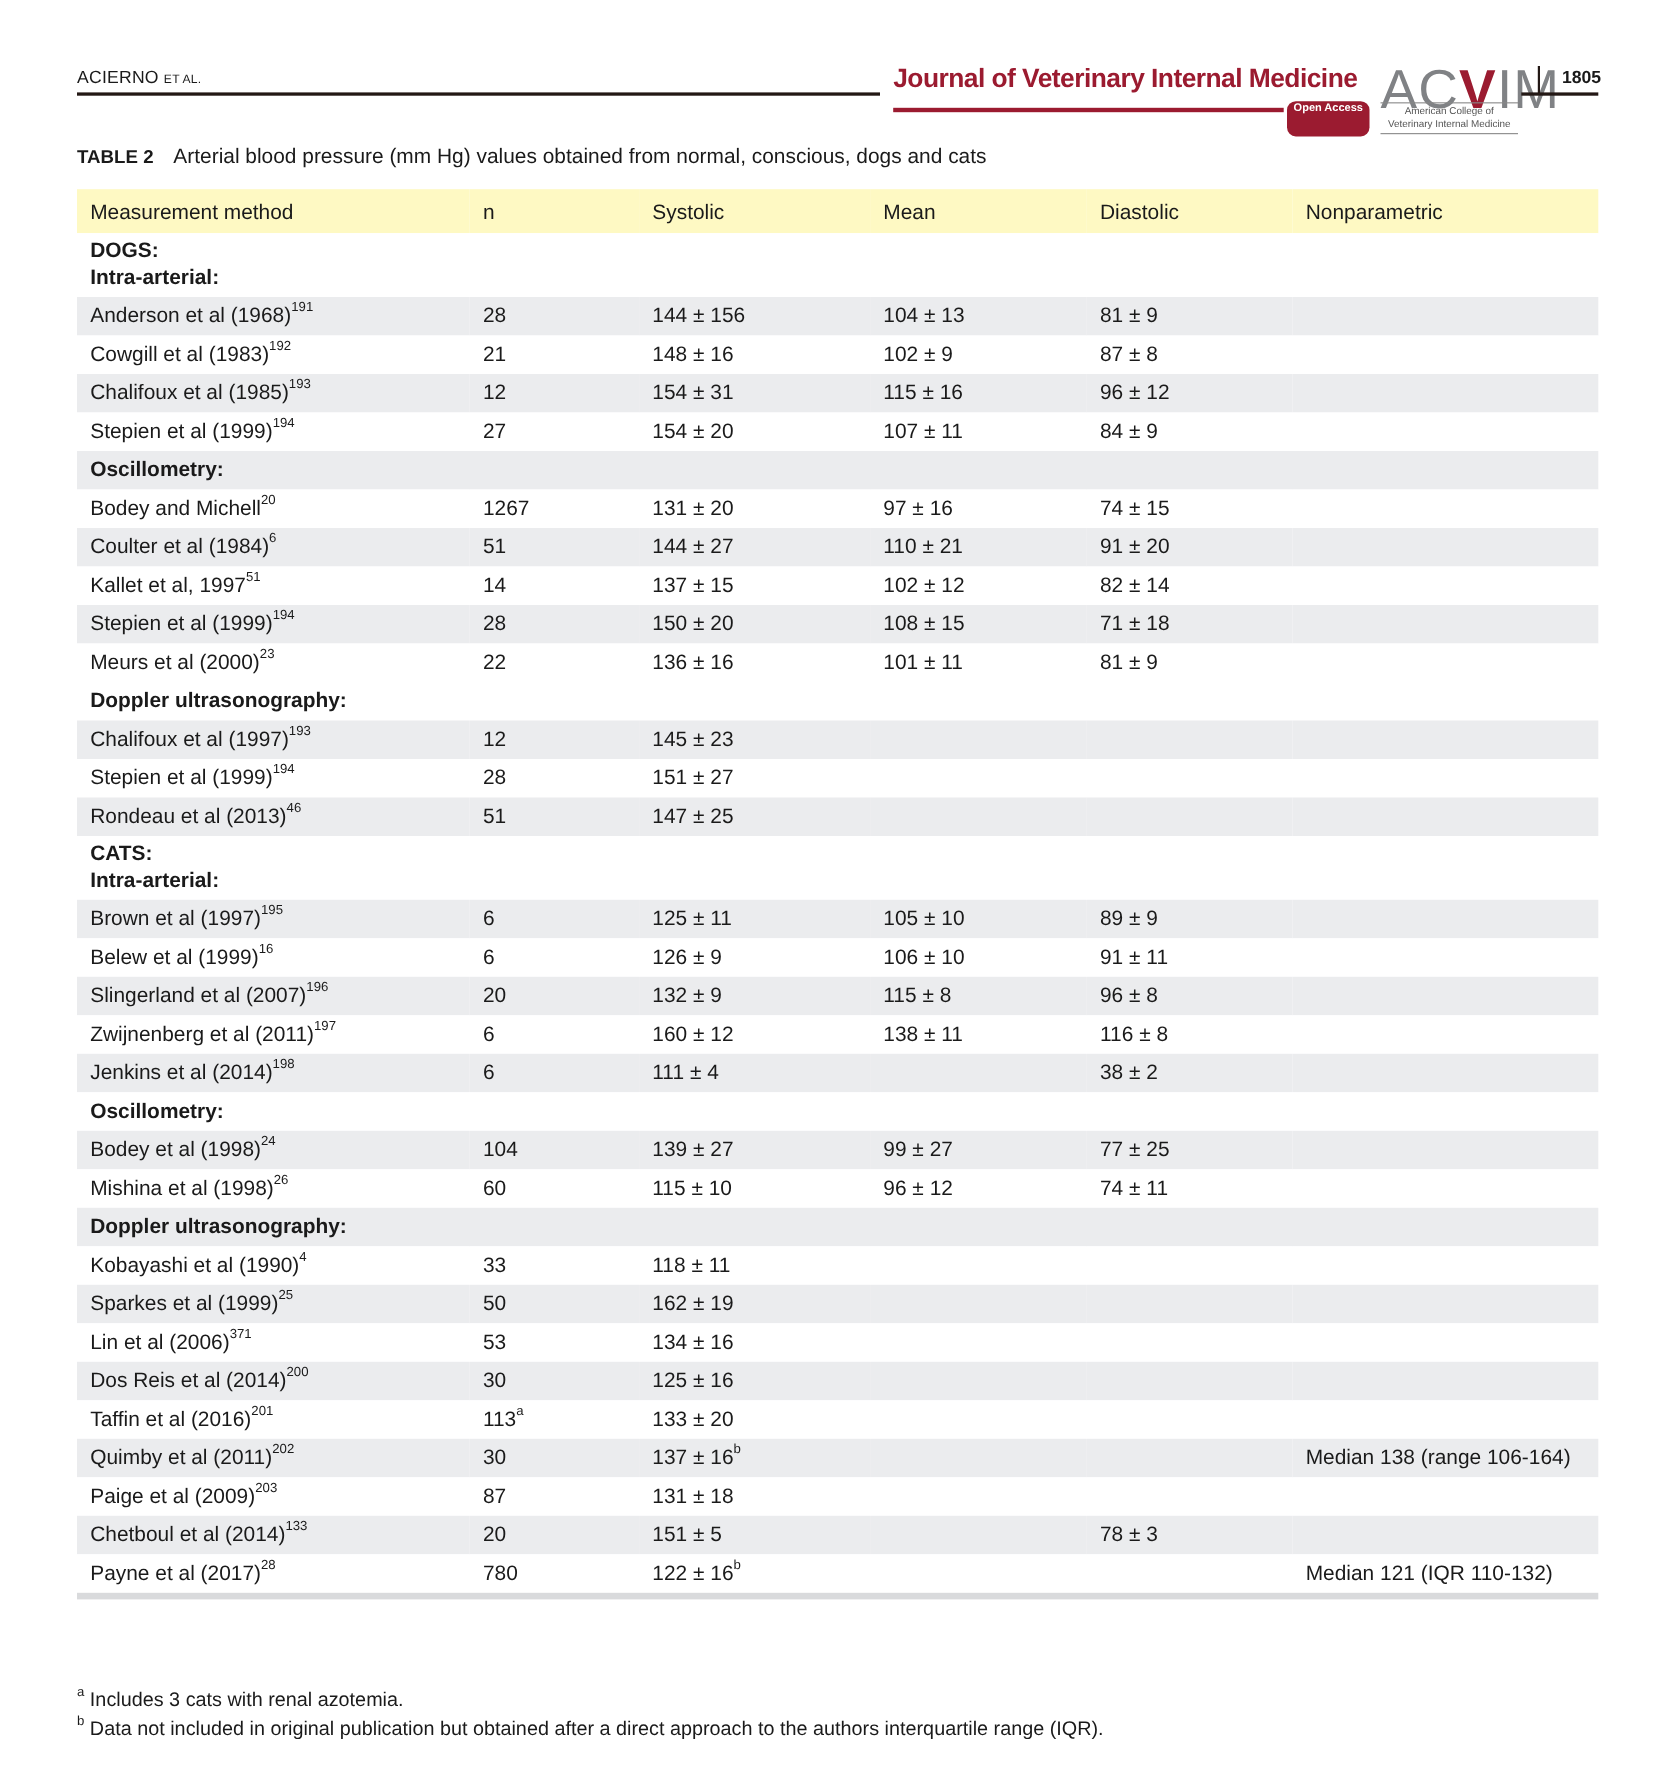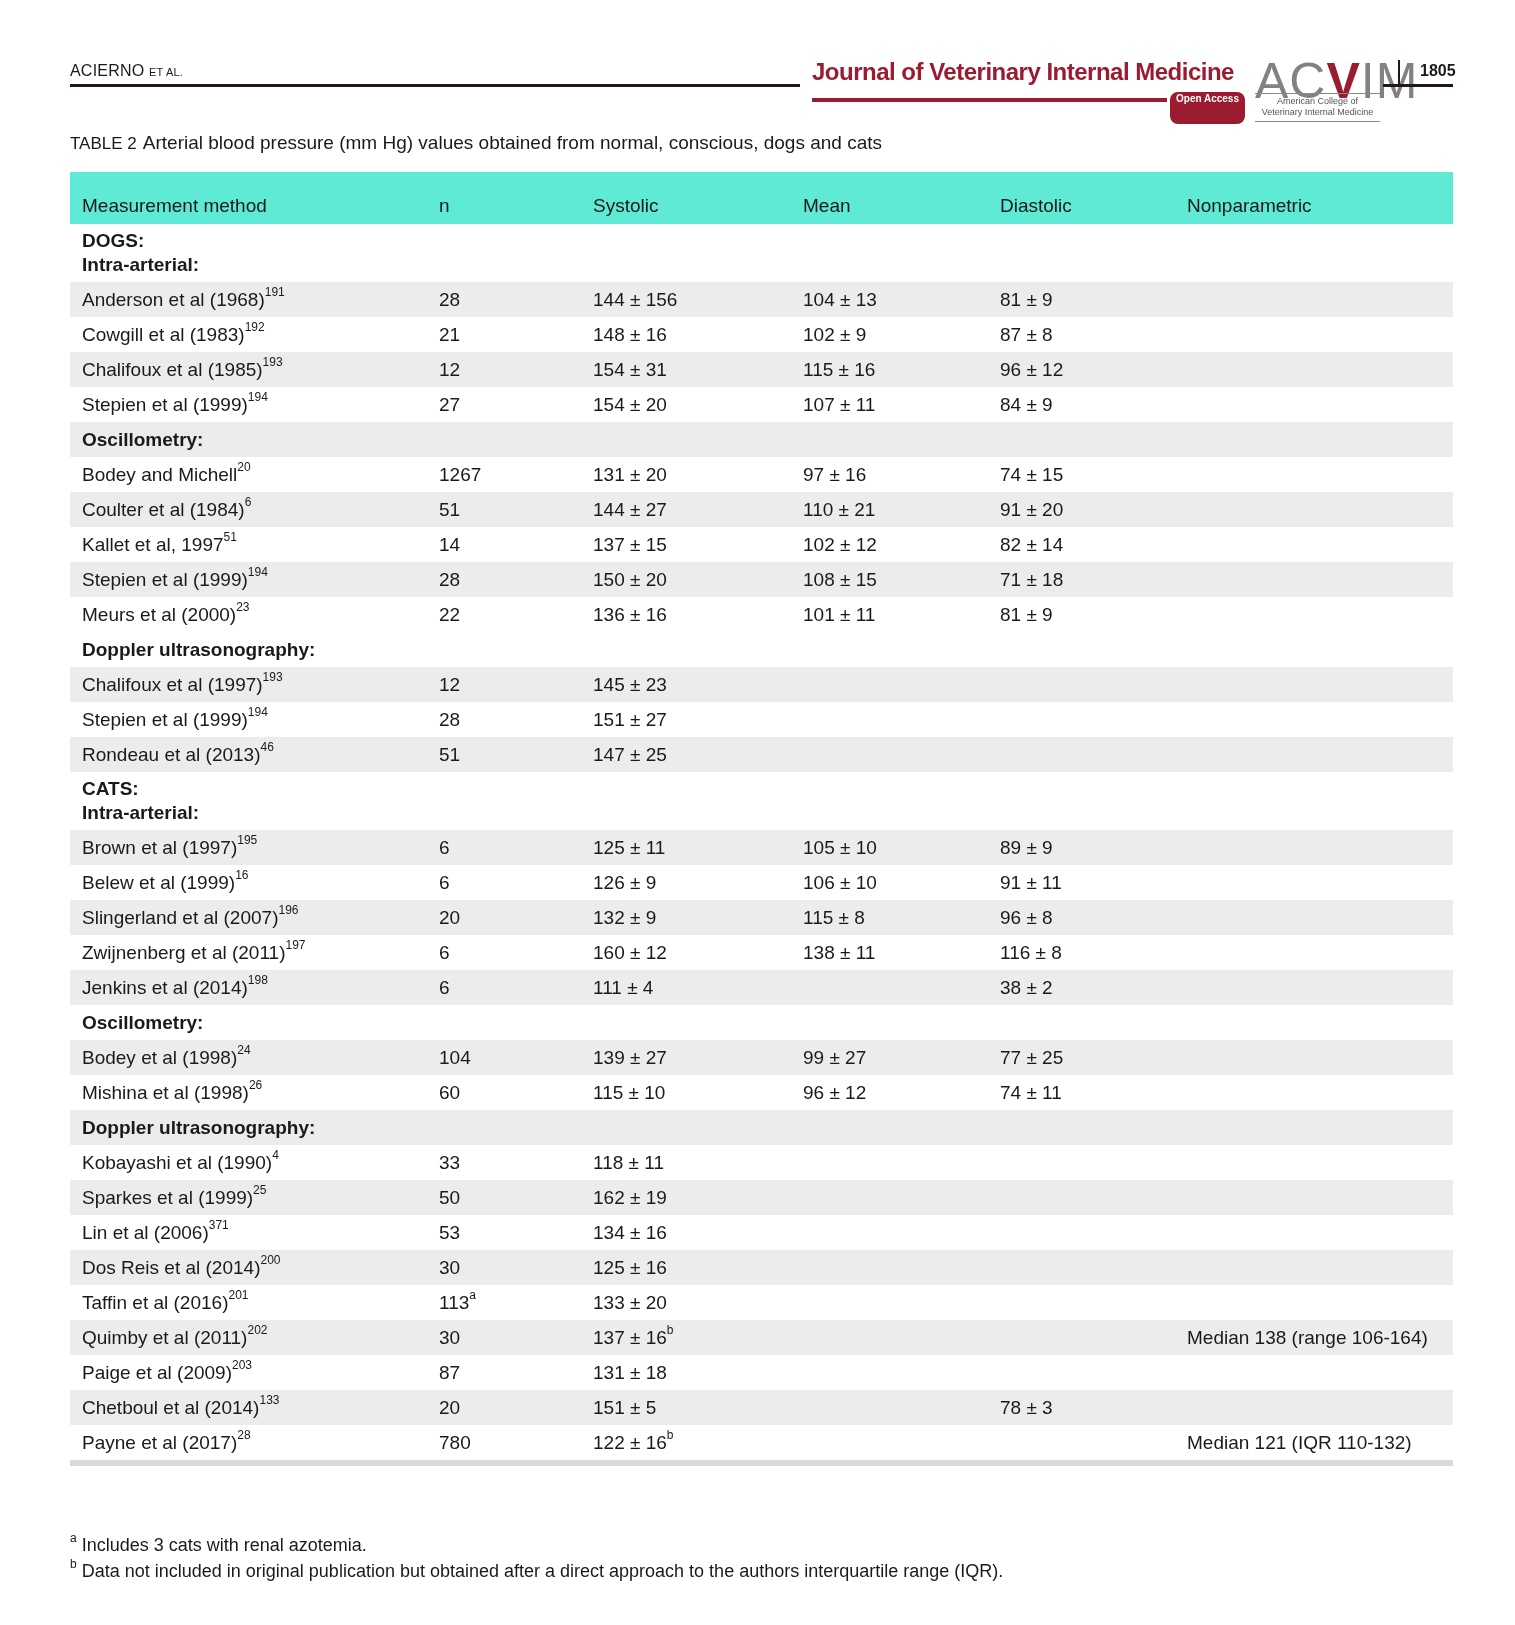--- a/index.html
+++ b/index.html
@@ -17,25 +17,25 @@
   .acvim-logo { position: absolute; left: 1255px; top: 56px; font-size: 50px; color: #808285; letter-spacing: 1px; line-height: 1; white-space: nowrap; }
   .acvim-logo .v { color: #9b1b30; font-weight: bold; }
   .acvim-sub { position: absolute; left: 1255px; top: 96px; width: 125px; text-align: center; font-size: 9px; line-height: 11px; color: #555; }
   .acvim-rule-top { position: absolute; left: 1255px; top: 93px; width: 125px; height: 1px; background: #888; }
   .acvim-rule-bot { position: absolute; left: 1255px; top: 121px; width: 125px; height: 1px; background: #888; }
 
   .page-sep { position: absolute; left: 1398px; top: 60px; width: 2px; height: 25px; background: #231815; }
   .page-num { position: absolute; left: 1420px; top: 62px; font-size: 16px; font-weight: bold; }
 
   .caption { position: absolute; left: 70px; top: 132px; font-size: 19px; white-space: nowrap; }
-  .caption .label { font-weight: normal; margin-right: 6px; font-size: 17px; }
+  .caption .label { font-weight: bold; margin-right: 18px; font-size: 17px; }
 
   .table-wrap { position: absolute; left: 70px; top: 172px; width: 1383px; }
   table { width: 100%; border-collapse: collapse; font-size: 19px; }
-  th { background: #5eead4; font-weight: normal; text-align: left; height: 36px; padding: 16px 0 0 12px; }
+  th { background: #fef9c3; font-weight: normal; text-align: left; height: 36px; padding: 4px 0 0 12px; }
   td { padding: 0 0 0 12px; height: 35px; vertical-align: middle; white-space: nowrap; }
   tr.gray td { background: #ebecee; }
   tr.white td { background: #ffffff; }
   tr.section td { font-weight: bold; }
   tr.double td { height: 58px; line-height: 24px; }
   sup { font-size: 12px; line-height: 0; position: relative; top: -2px; }
   col.c1 { width: 357px; } col.c2 { width: 154px; } col.c3 { width: 210px; } col.c4 { width: 197px; } col.c5 { width: 187px; } col.c6 { width: auto; }
   .table-bottom { height: 6px; background: #d9dadc; }
 
   .footnotes { position: absolute; left: 70px; top: 1532px; font-size: 18px; line-height: 26px; }

